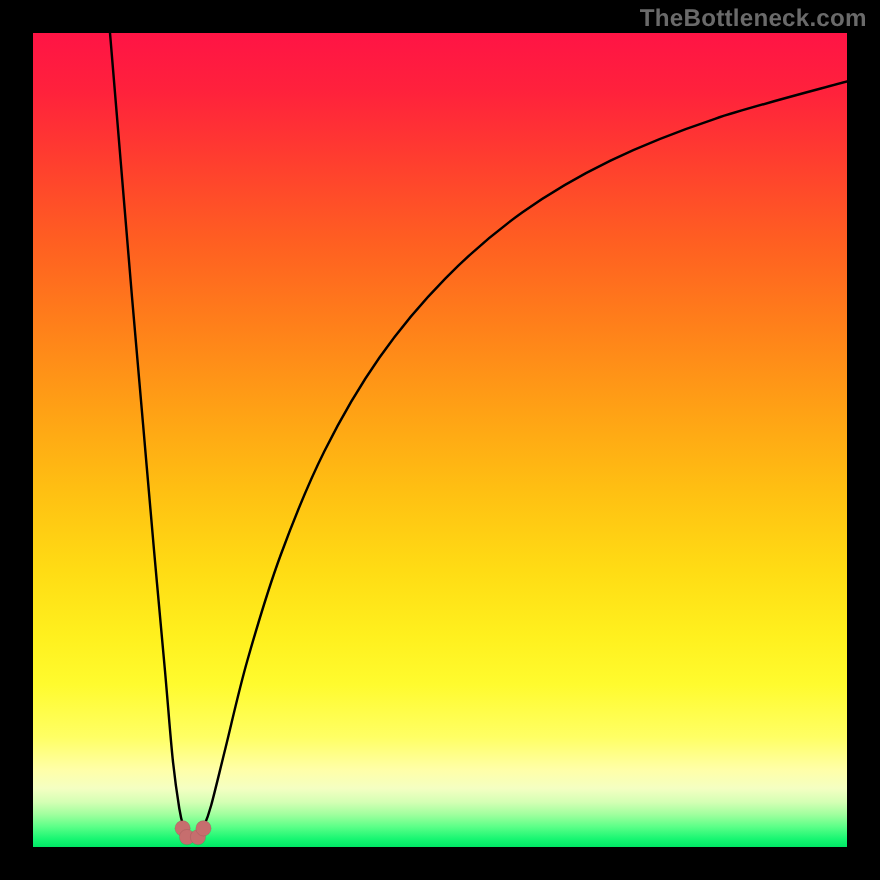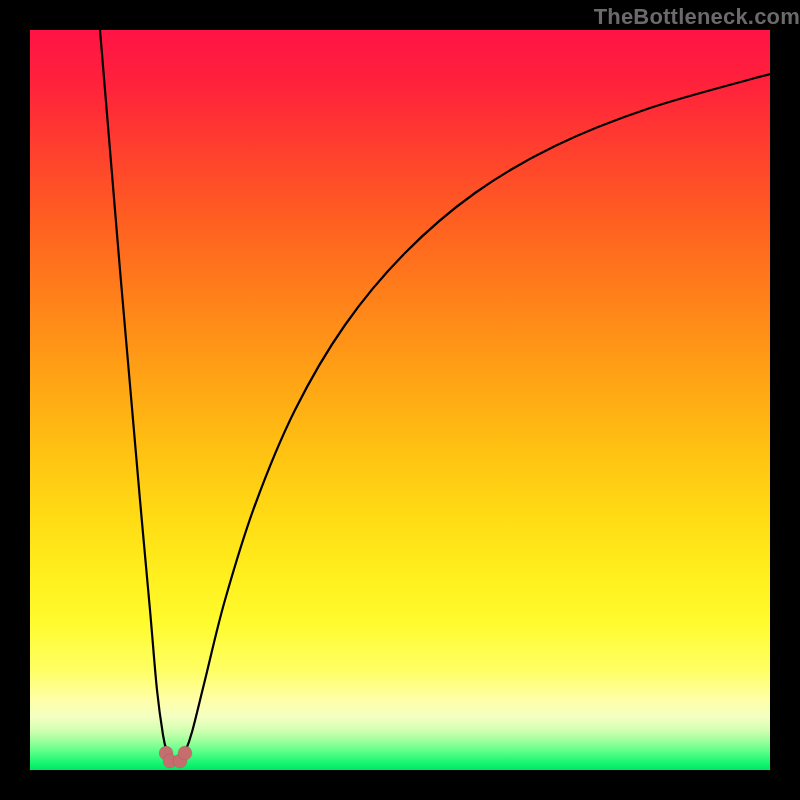--- a/index.html
+++ b/index.html
@@ -18,21 +18,21 @@
     height: 740px;
     overflow: hidden;
   }
   .grad {
     position: absolute;
     top: 0; left: 0; width: 100%; height: 100%;
   }
   .watermark {
     position: absolute;
     top: 4px;
-    right: 0;
+    right: 12px;
     font-family: Arial, Helvetica, sans-serif;
     font-size: 22px;
     font-weight: 600;
     letter-spacing: 0.2px;
     color: #6a6a6a;
     margin-left: 12px;
   }
   svg.curve {
     position: absolute;
     top: 0; left: 0;

